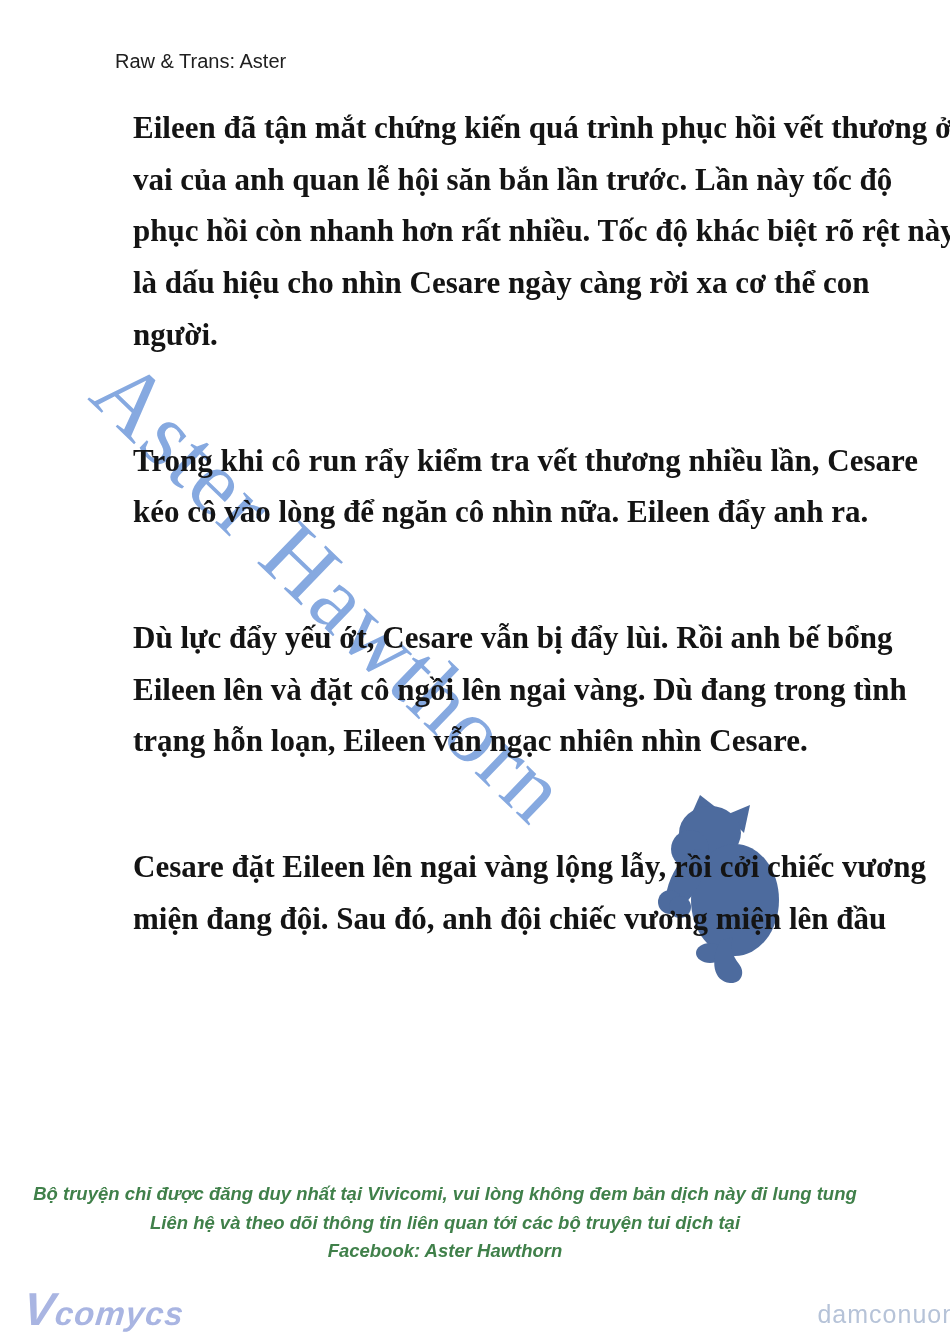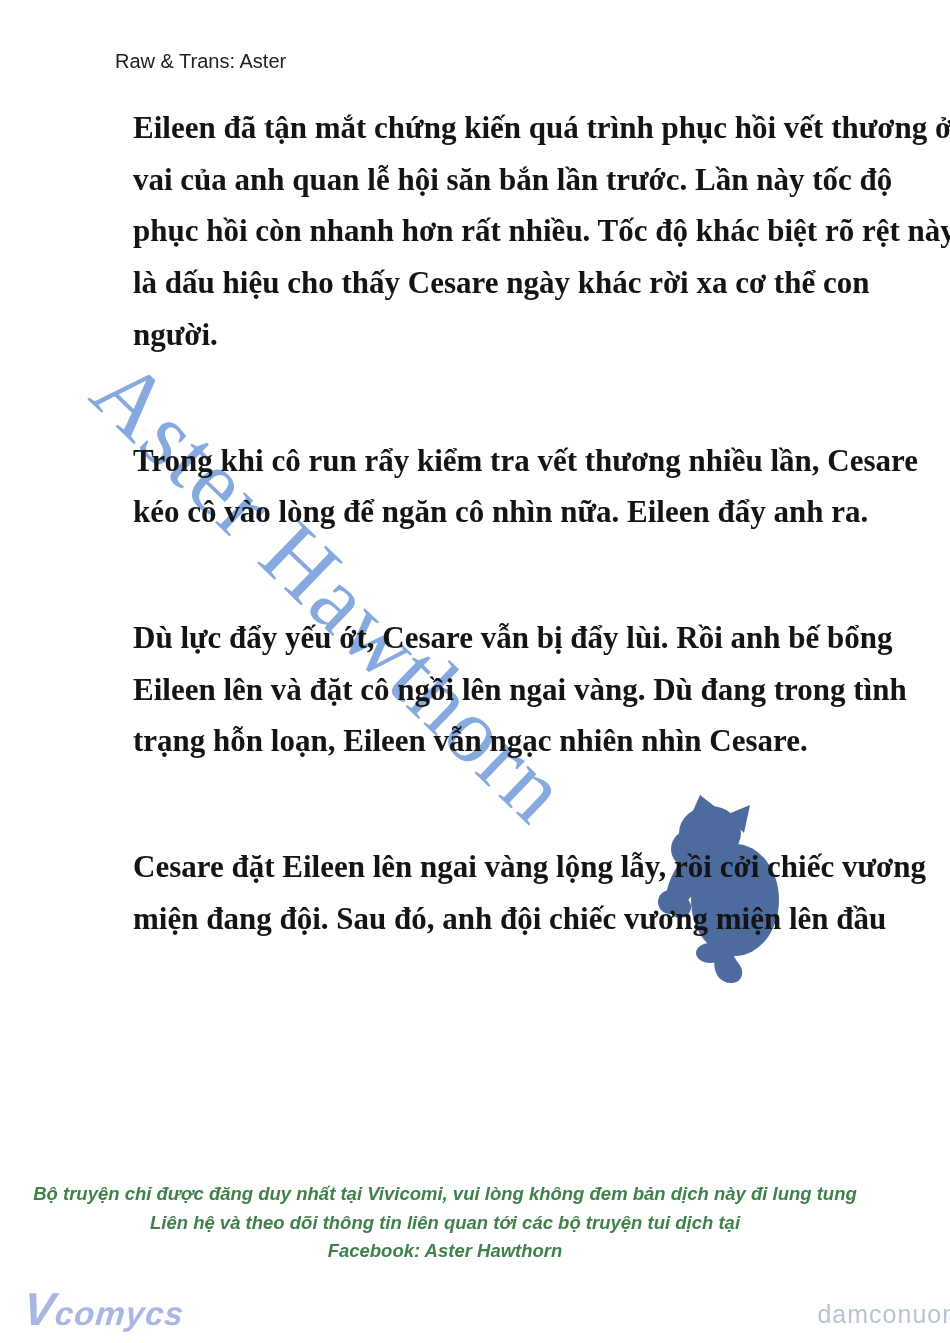--- a/index.html
+++ b/index.html
@@ -142,21 +142,21 @@
 
       <path d="M80,146 C70,166 73,186 90,188 C101,189 106,178 99,169 C92,160 90,152 93,142 Z"></path>
     </g>
   </svg>
 
   <div class="body-text">
     <div class="paragraph">
       <div class="text-line">Eileen đã tận mắt chứng kiến quá trình phục hồi vết thương ở</div>
       <div class="text-line">vai của anh quan lễ hội săn bắn lần trước. Lần này tốc độ</div>
       <div class="text-line">phục hồi còn nhanh hơn rất nhiều. Tốc độ khác biệt rõ rệt này</div>
-      <div class="text-line">là dấu hiệu cho thấy Cesare ngày khác rời xa cơ thể con</div>
+      <div class="text-line">là dấu hiệu cho nhìn Cesare ngày càng rời xa cơ thể con</div>
       <div class="text-line">người.</div>
     </div>
     <div class="paragraph">
       <div class="text-line">Trong khi cô run rẩy kiểm tra vết thương nhiều lần, Cesare</div>
       <div class="text-line">kéo cô vào lòng để ngăn cô nhìn nữa. Eileen đẩy anh ra.</div>
     </div>
     <div class="paragraph">
       <div class="text-line">Dù lực đẩy yếu ớt, Cesare vẫn bị đẩy lùi. Rồi anh bế bổng</div>
       <div class="text-line">Eileen lên và đặt cô ngồi lên ngai vàng. Dù đang trong tình</div>
       <div class="text-line">trạng hỗn loạn, Eileen vẫn ngạc nhiên nhìn Cesare.</div>

